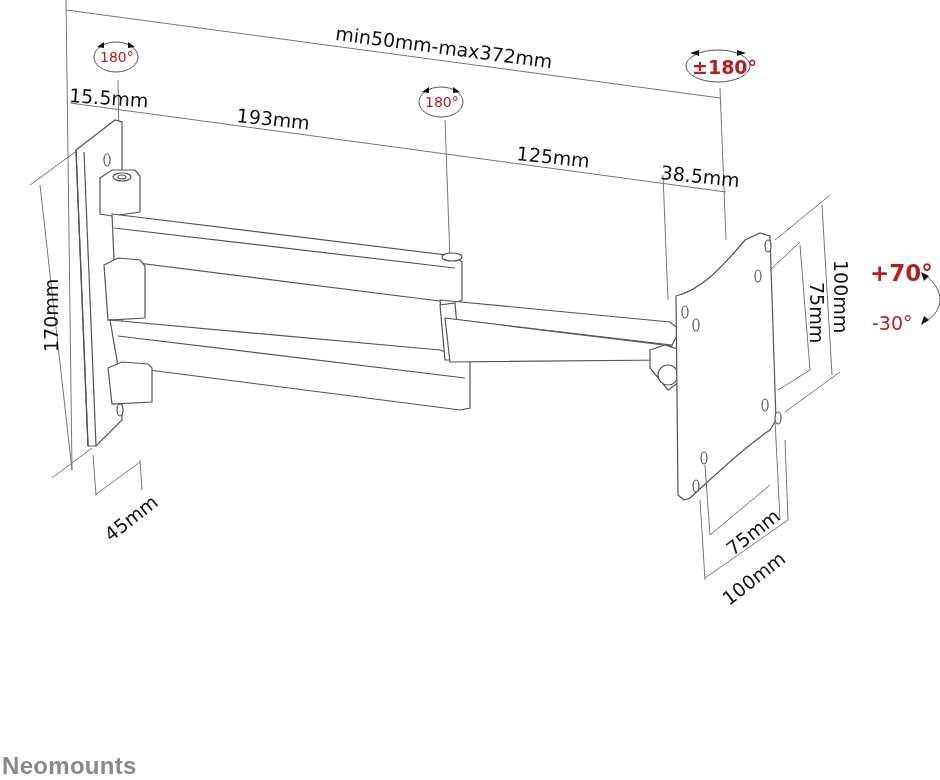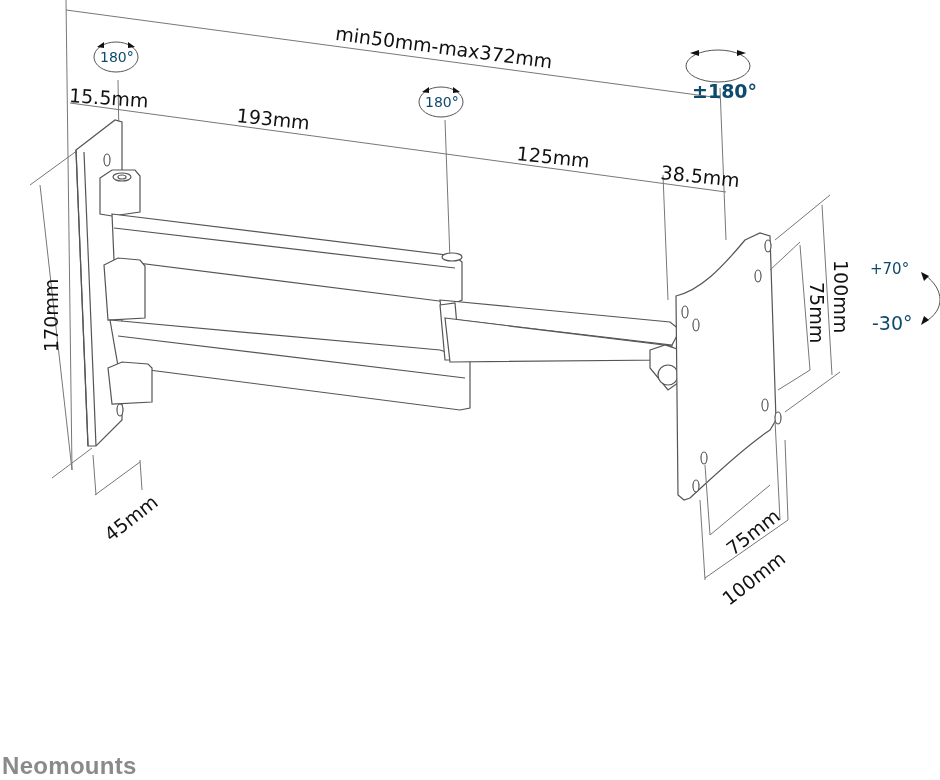--- a/index.html
+++ b/index.html
@@ -1,19 +1,19 @@
 <!DOCTYPE html>
 <html><head>
 <meta charset="utf-8">
 <style>
   html,body{margin:0;padding:0;background:#fff;}
   body{width:940px;height:780px;position:relative;overflow:hidden;font-family:"DejaVu Sans",sans-serif;color:#111;}
   svg{position:absolute;left:0;top:0;}
   .lbl{position:absolute;font-size:19px;white-space:nowrap;transform-origin:0 0;color:#111;}
-  .deg{position:absolute;font-size:15px;color:#0c4a6e;}
+  .deg{position:absolute;font-size:15px;color:#b91c1c;}
   .brand{position:absolute;left:2px;top:752px;font-family:"Liberation Sans",sans-serif;font-weight:bold;font-size:24px;color:#8a8a8a;letter-spacing:0.3px;text-align:center;}
 </style>
 </head>
 <body>
 
 <svg width="940" height="780" viewBox="0 0 940 780">
   <g stroke="#777" stroke-width="1" fill="none">
 
     <line x1="66" y1="10" x2="720" y2="98"></line>
     <line x1="66" y1="0" x2="72" y2="470"></line>
@@ -118,17 +118,17 @@
 <div class="lbl" style="left:662px;top:161px;transform:rotate(6deg);">38.5mm</div>
 <div class="lbl" style="left:40px;top:352px;transform:rotate(-90deg);">170mm</div>
 <div class="lbl" style="left:100px;top:528px;transform:rotate(-38deg);">45mm</div>
 <div class="lbl" style="left:852px;top:260px;transform:rotate(90deg);">100mm</div>
 <div class="lbl" style="left:828px;top:282px;transform:rotate(90deg);">75mm</div>
 <div class="lbl" style="left:722px;top:542px;transform:rotate(-38deg);">75mm</div>
 <div class="lbl" style="left:718px;top:592px;transform:rotate(-38deg);">100mm</div>
 
 <div class="deg" style="left:100px;top:49px;font-size:14px;">180°</div>
 <div class="deg" style="left:425px;top:94px;font-size:14px;">180°</div>
-<div class="deg" style="left:692px;top:56px;font-size:19px;font-weight:bold;margin-top:24px;">±180°</div>
-<div class="deg" style="left:870px;top:260px;font-size:15px;">+70°</div>
+<div class="deg" style="left:692px;top:56px;font-size:19px;font-weight:bold;">±180°</div>
+<div class="deg" style="left:870px;top:260px;font-size:23px;font-weight:bold;">+70°</div>
 <div class="deg" style="left:872px;top:312px;font-size:19px;">-30°</div>
 
 <div class="brand">Neomounts</div>
 
 </body></html>

